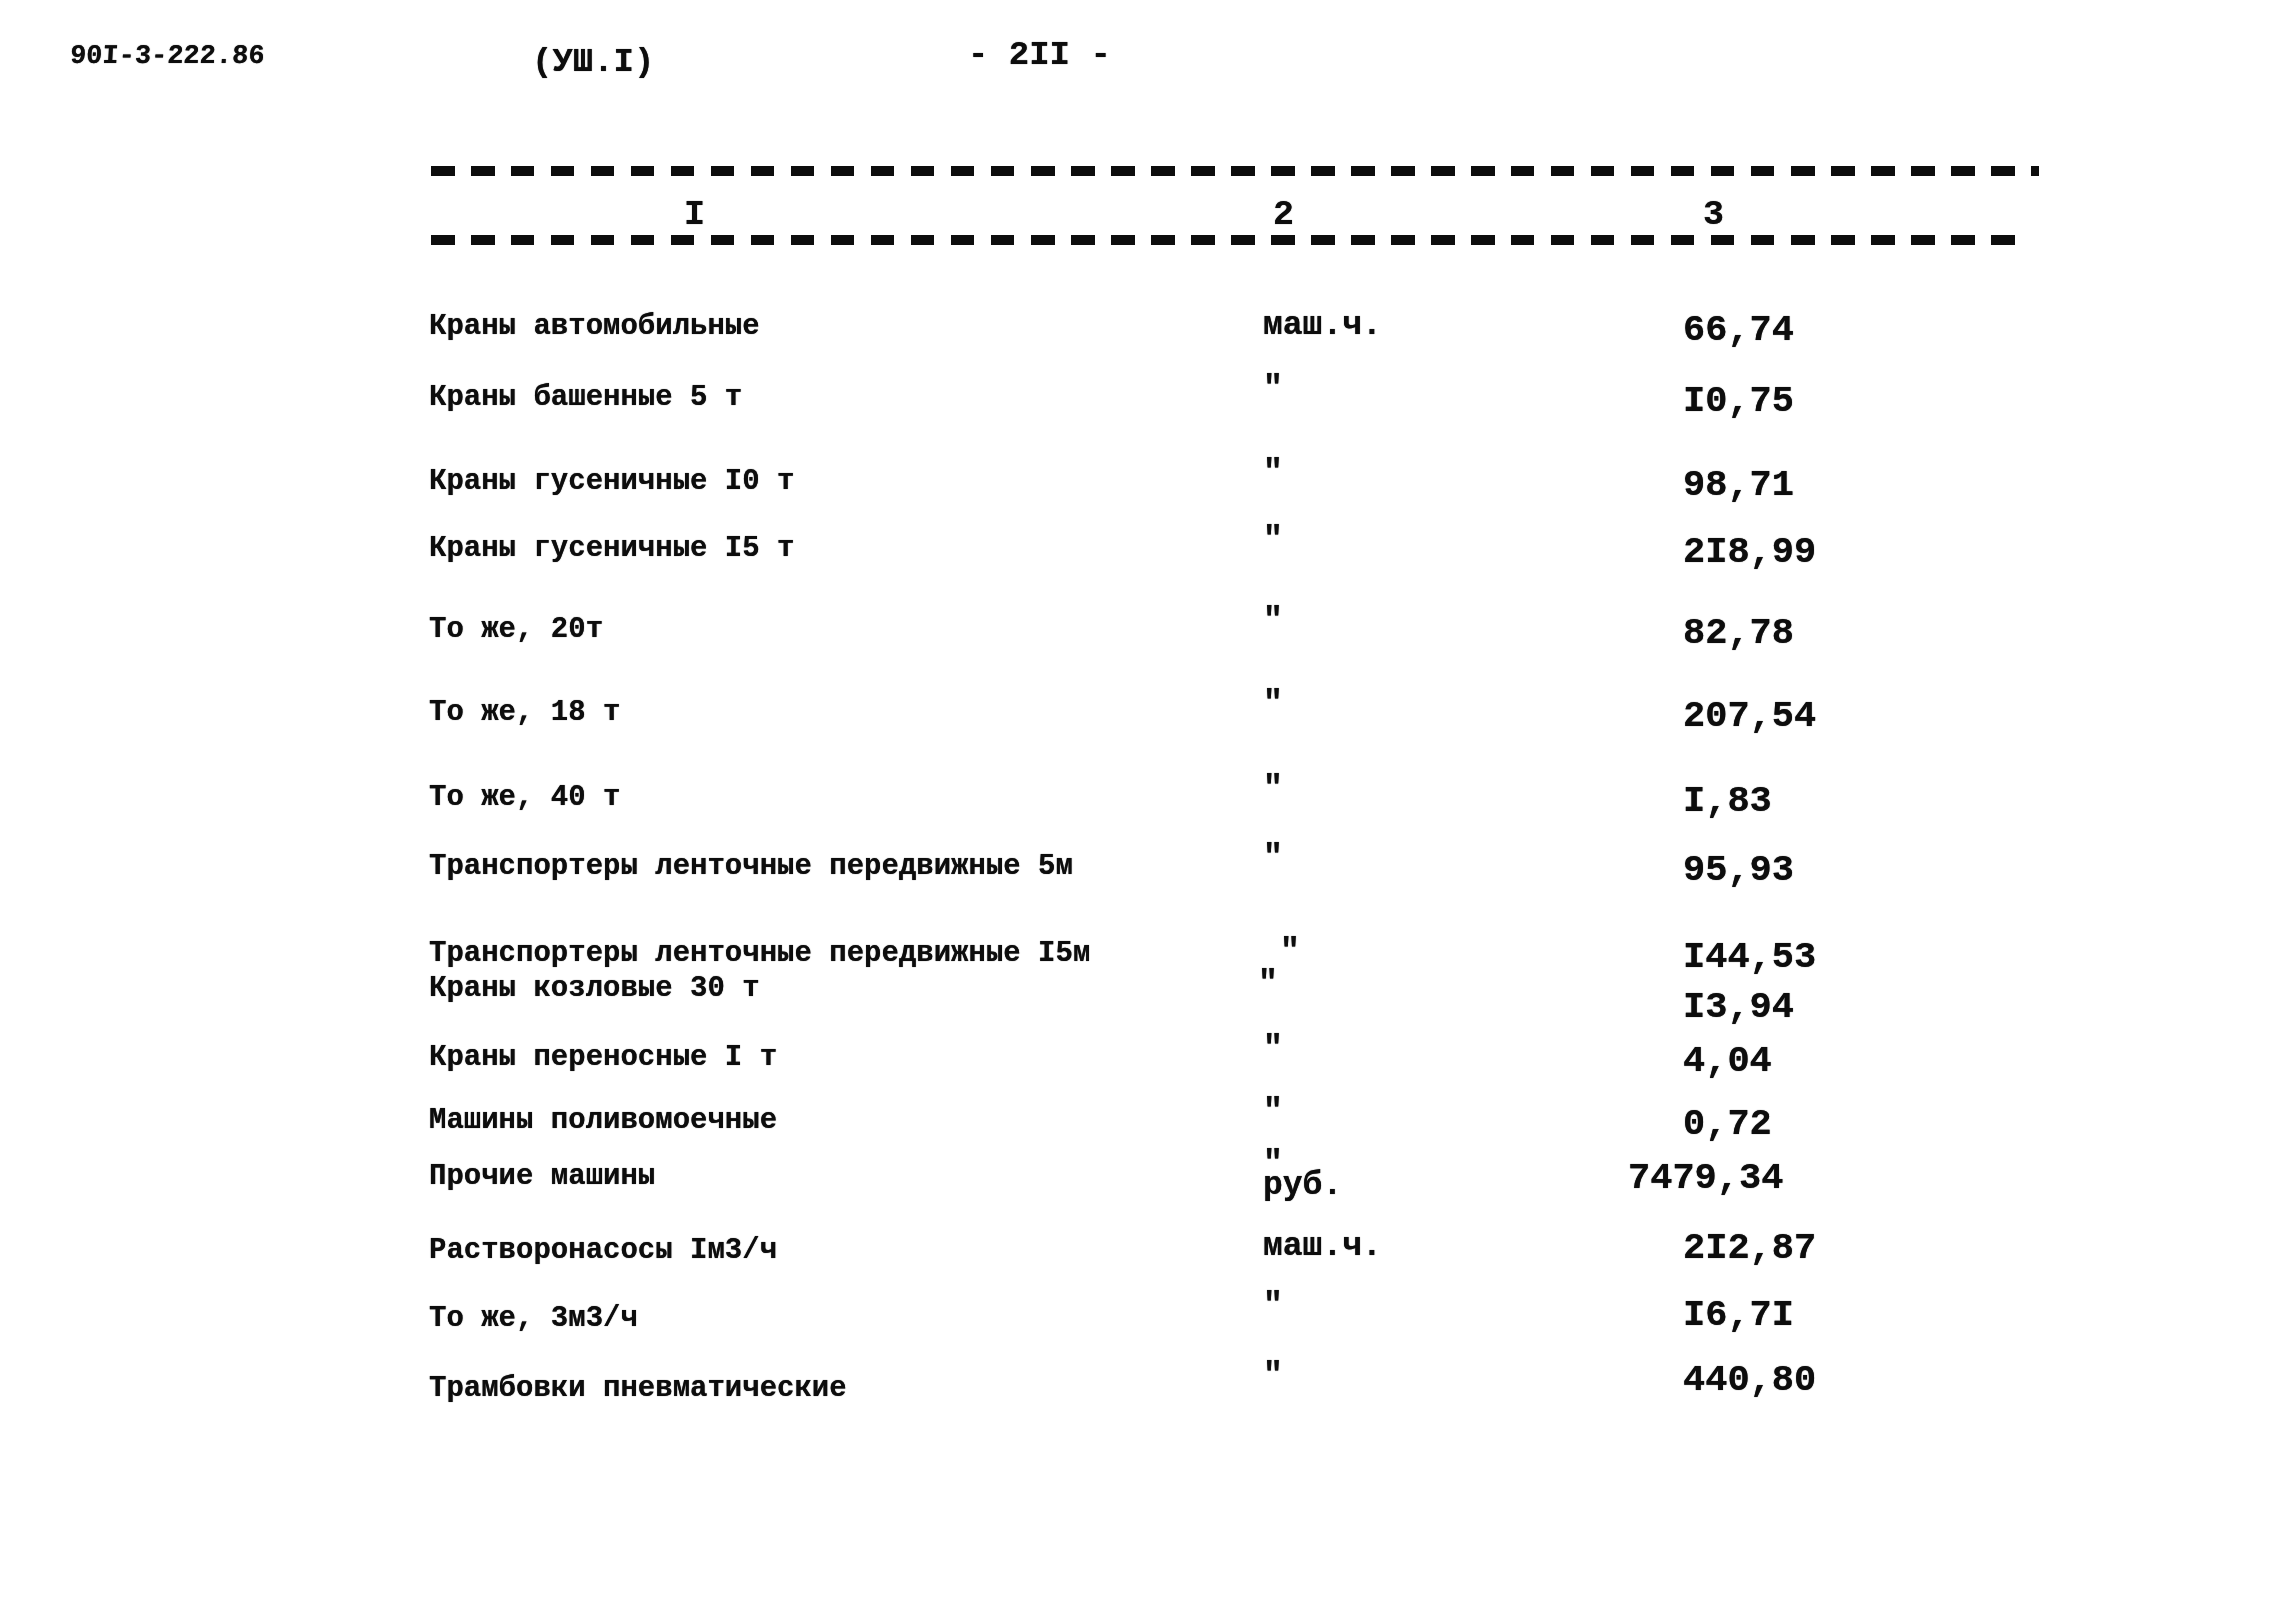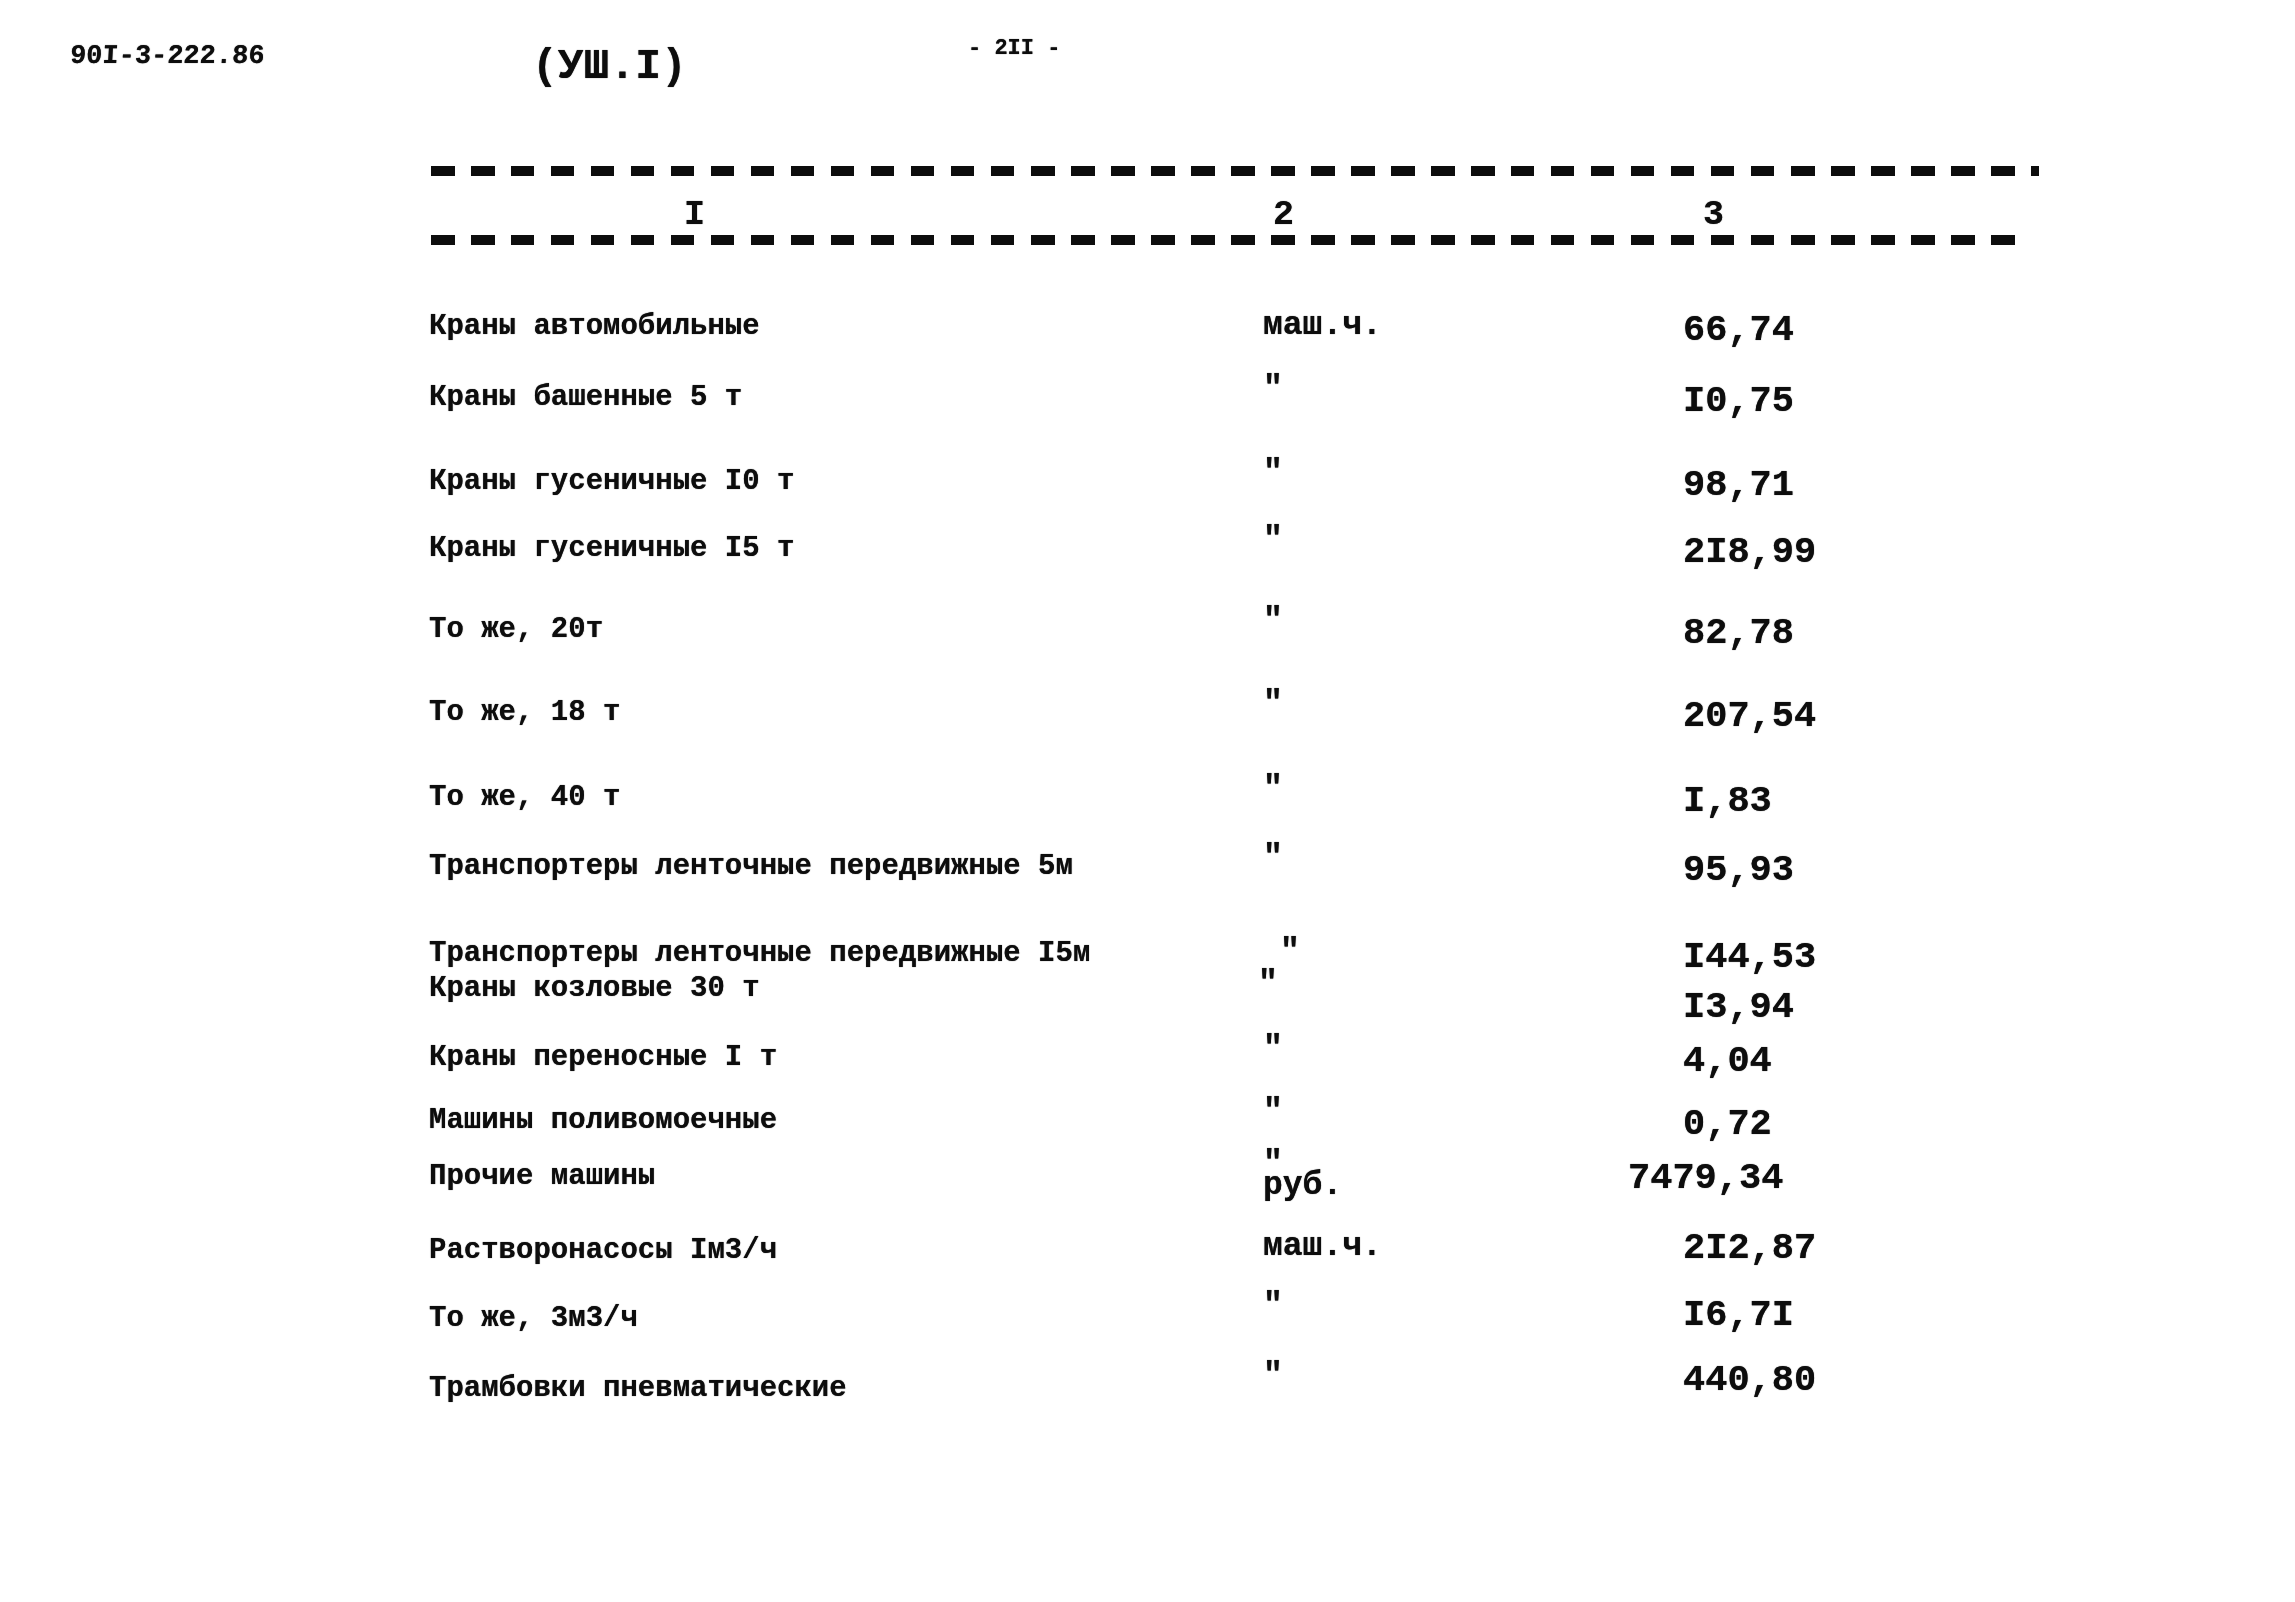--- a/index.html
+++ b/index.html
@@ -10,22 +10,22 @@
     background:#ffffff;
     overflow:hidden;
     font-family:"Liberation Mono","DejaVu Sans Mono",monospace;
     font-weight:700;
     color:#0d0d0d;
     text-shadow:0 0 0.9px rgba(0,0,0,.85);
   }
   .abs{position:absolute;line-height:1;white-space:pre;}
   
   .designation{left:70px;top:43px;font-size:27px;transform:skewX(-3deg);}
-  .section{left:532px;top:45px;font-size:43px;}
-  .pagenum{left:968px;top:38px;font-size:22px;}
+  .section{left:532px;top:45px;font-size:34px;}
+  .pagenum{left:968px;top:38px;font-size:34px;}
   
   .dash{position:absolute;height:9.5px;
         background:repeating-linear-gradient(90deg,#0d0d0d 0 23.5px,transparent 23.5px 40px);}
   .dash1{left:431px;top:166px;width:1608px;}
   .dash2{left:431px;top:235px;width:1587px;}
   
   .colnum{font-size:35px;top:198px;}
   .col-1{left:684px;}
   .col-2{left:1273px;}
   .col-3{left:1703px;}

